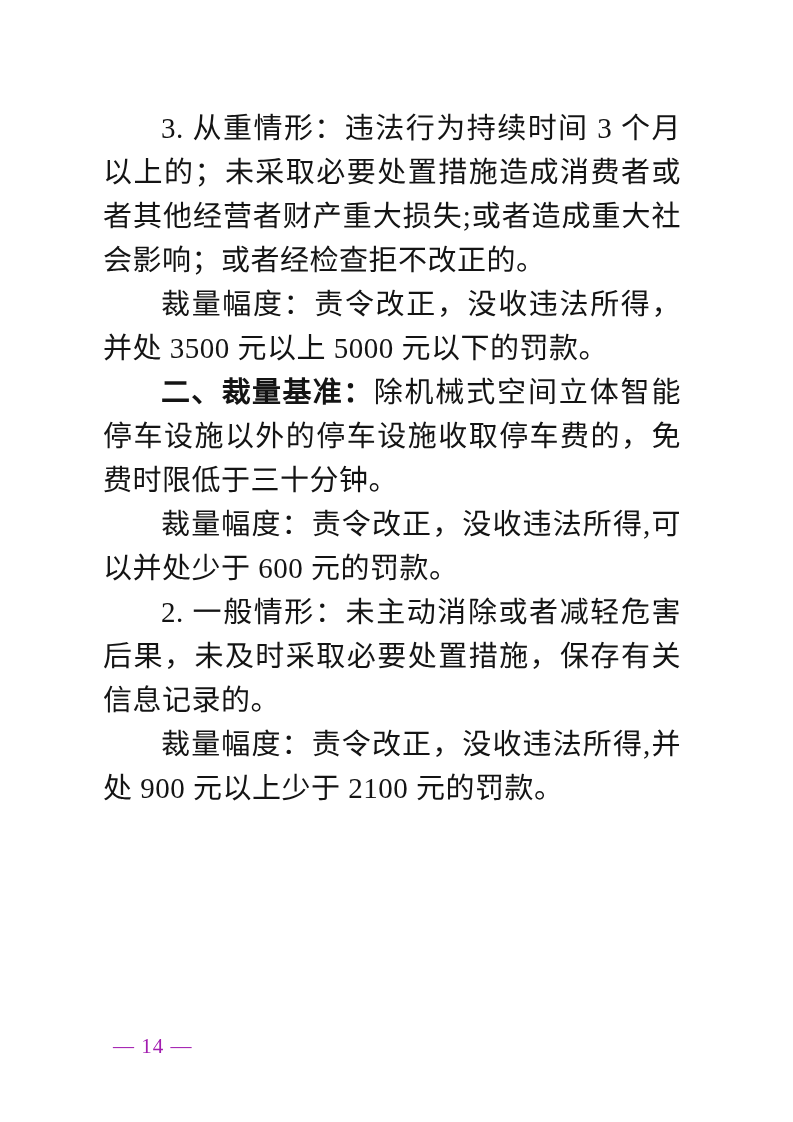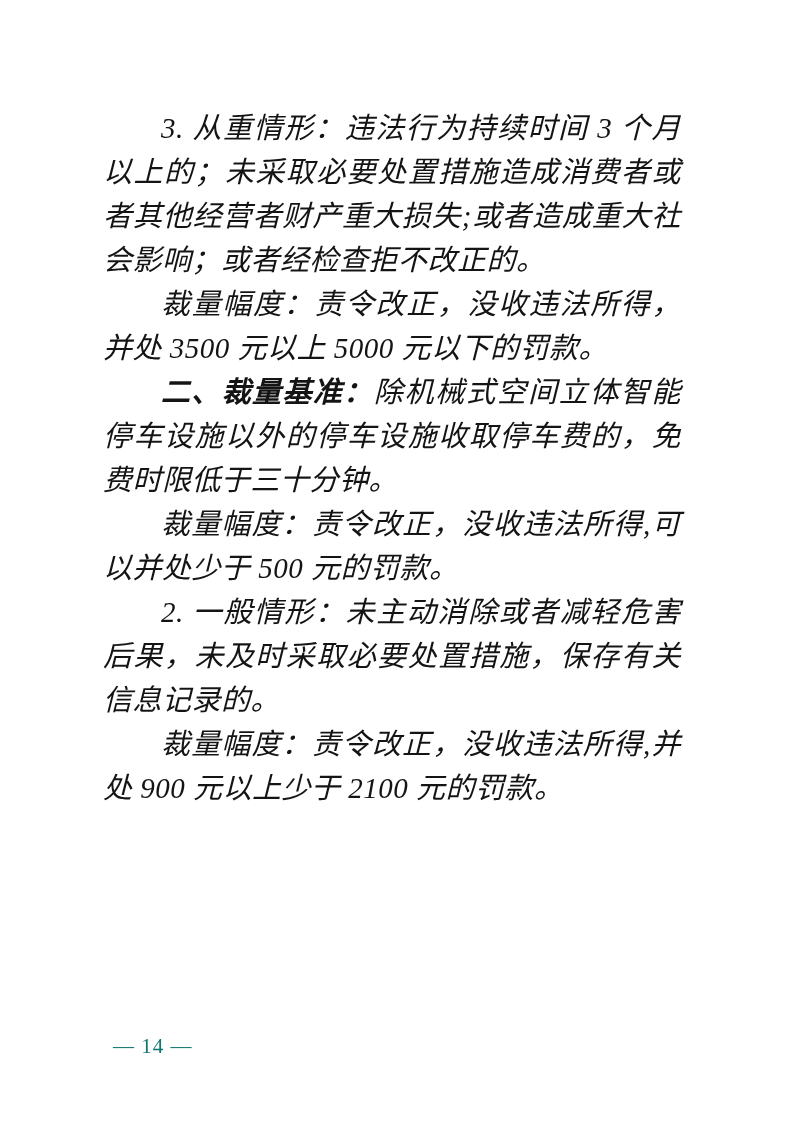--- a/index.html
+++ b/index.html
@@ -22,46 +22,45 @@
     font-family: "Liberation Serif", "DejaVu Serif", serif;
     font-size: 29px;
     line-height: 44px;
     color: #141414;
     text-align: justify;
     letter-spacing: 0.5px;
   }
   .para {
     margin: 0;
     text-indent: 2em;
-    font-style: italic;
   }
   .run {
     font-weight: 400;
   }
   .run.bold {
     font-weight: 700;
     font-family: "Liberation Sans", "DejaVu Sans", sans-serif;
     letter-spacing: 0;
   }
   .footer {
     position: absolute;
     left: 113px;
     top: 1034px;
     font-family: "Liberation Serif", "DejaVu Serif", serif;
     font-size: 21px;
-    color: #0f766e;
+    color: #a21caf;
     letter-spacing: 1px;
   }
 </style>
 </head>
 <body>
 
 <div class="page">
   <div class="doc-body">
       <p class="para"><span class="run">3. 从重情形：违法行为持续时间 3 个月以上的；未采取必要处置措施造成消费者或者其他经营者财产重大损失;或者造成重大社会影响；或者经检查拒不改正的。</span></p>
       <p class="para"><span class="run">裁量幅度：责令改正，没收违法所得，并处 3500 元以上 5000 元以下的罚款。</span></p>
       <p class="para"><span class="run bold">二、裁量基准：</span><span class="run">除机械式空间立体智能停车设施以外的停车设施收取停车费的，免费时限低于三十分钟。</span></p>
-      <p class="para"><span class="run">裁量幅度：责令改正，没收违法所得,可以并处少于 500 元的罚款。</span></p>
+      <p class="para"><span class="run">裁量幅度：责令改正，没收违法所得,可以并处少于 600 元的罚款。</span></p>
       <p class="para"><span class="run">2. 一般情形：未主动消除或者减轻危害后果，未及时采取必要处置措施，保存有关信息记录的。</span></p>
       <p class="para"><span class="run">裁量幅度：责令改正，没收违法所得,并处 900 元以上少于 2100 元的罚款。</span></p>
     </div>
   <div class="footer">— 14 —</div>
 </div>
 
 </body></html>

